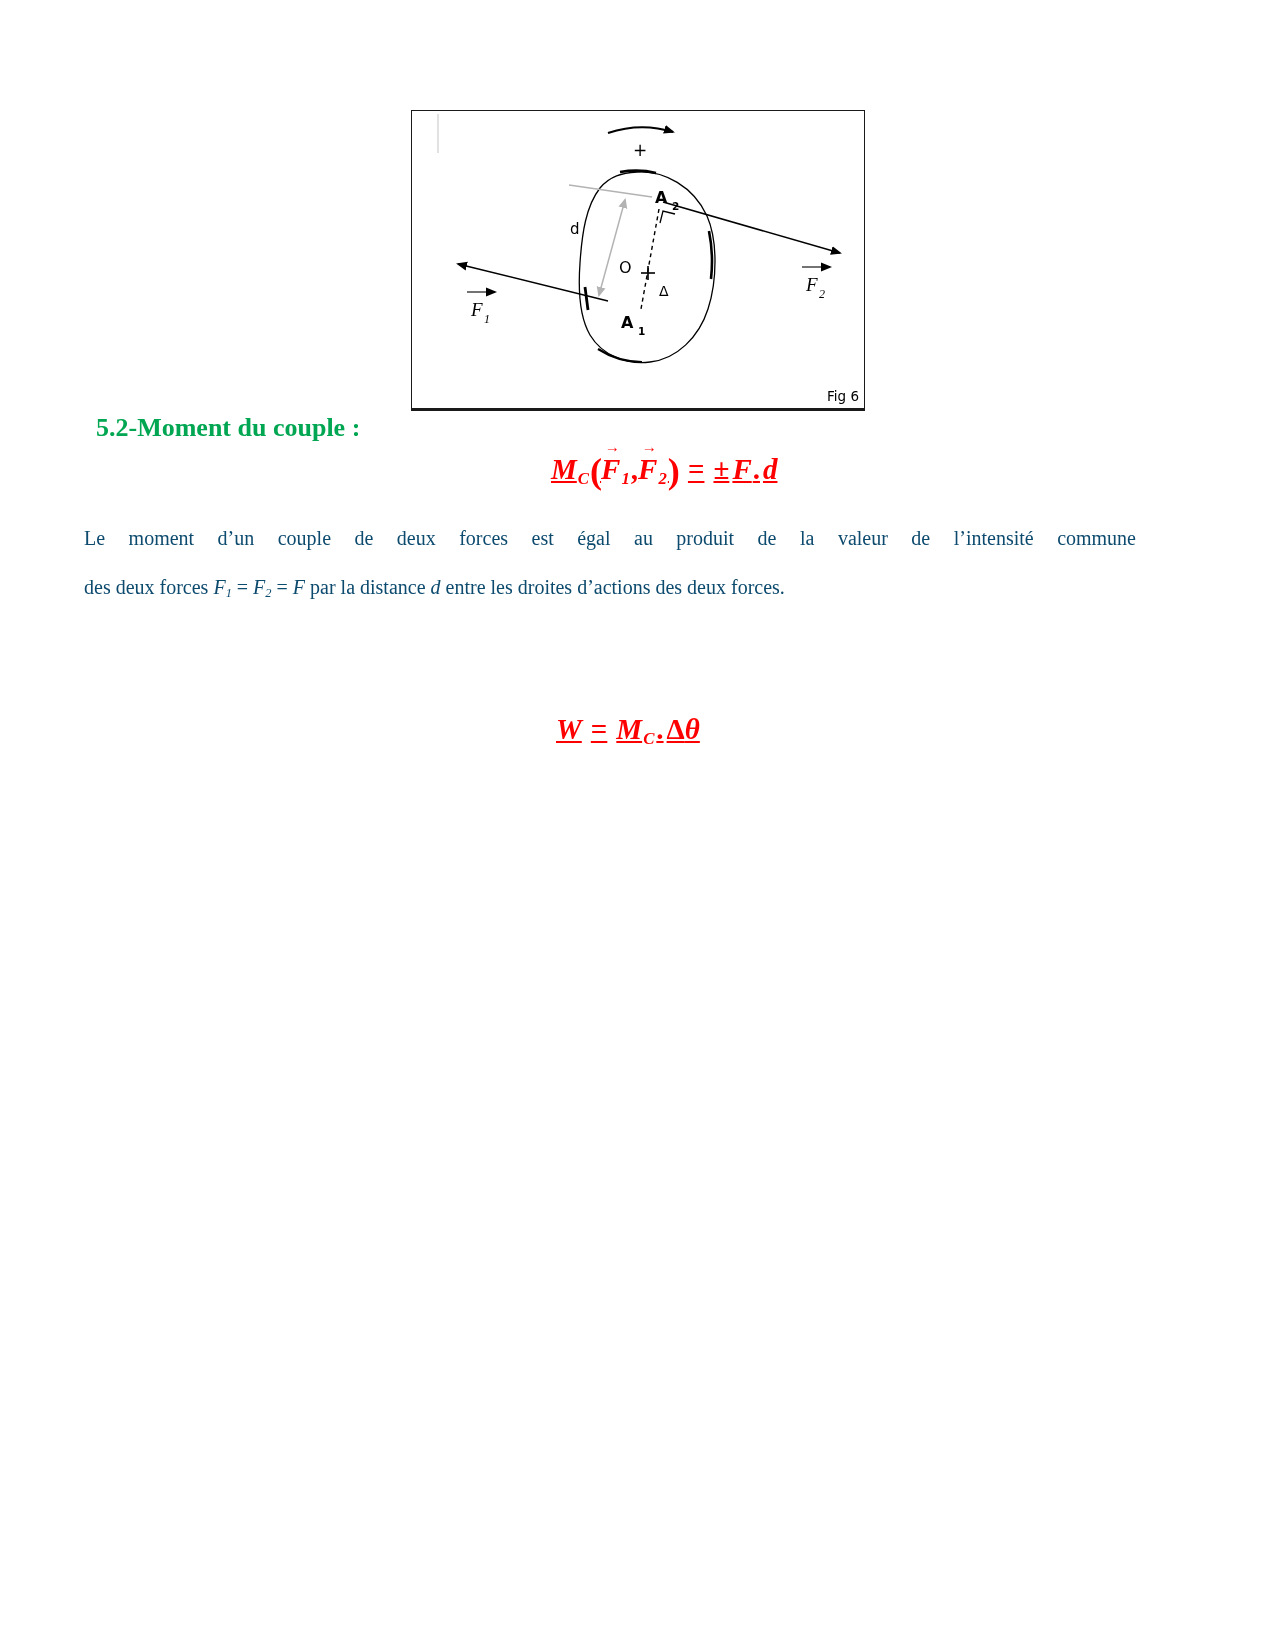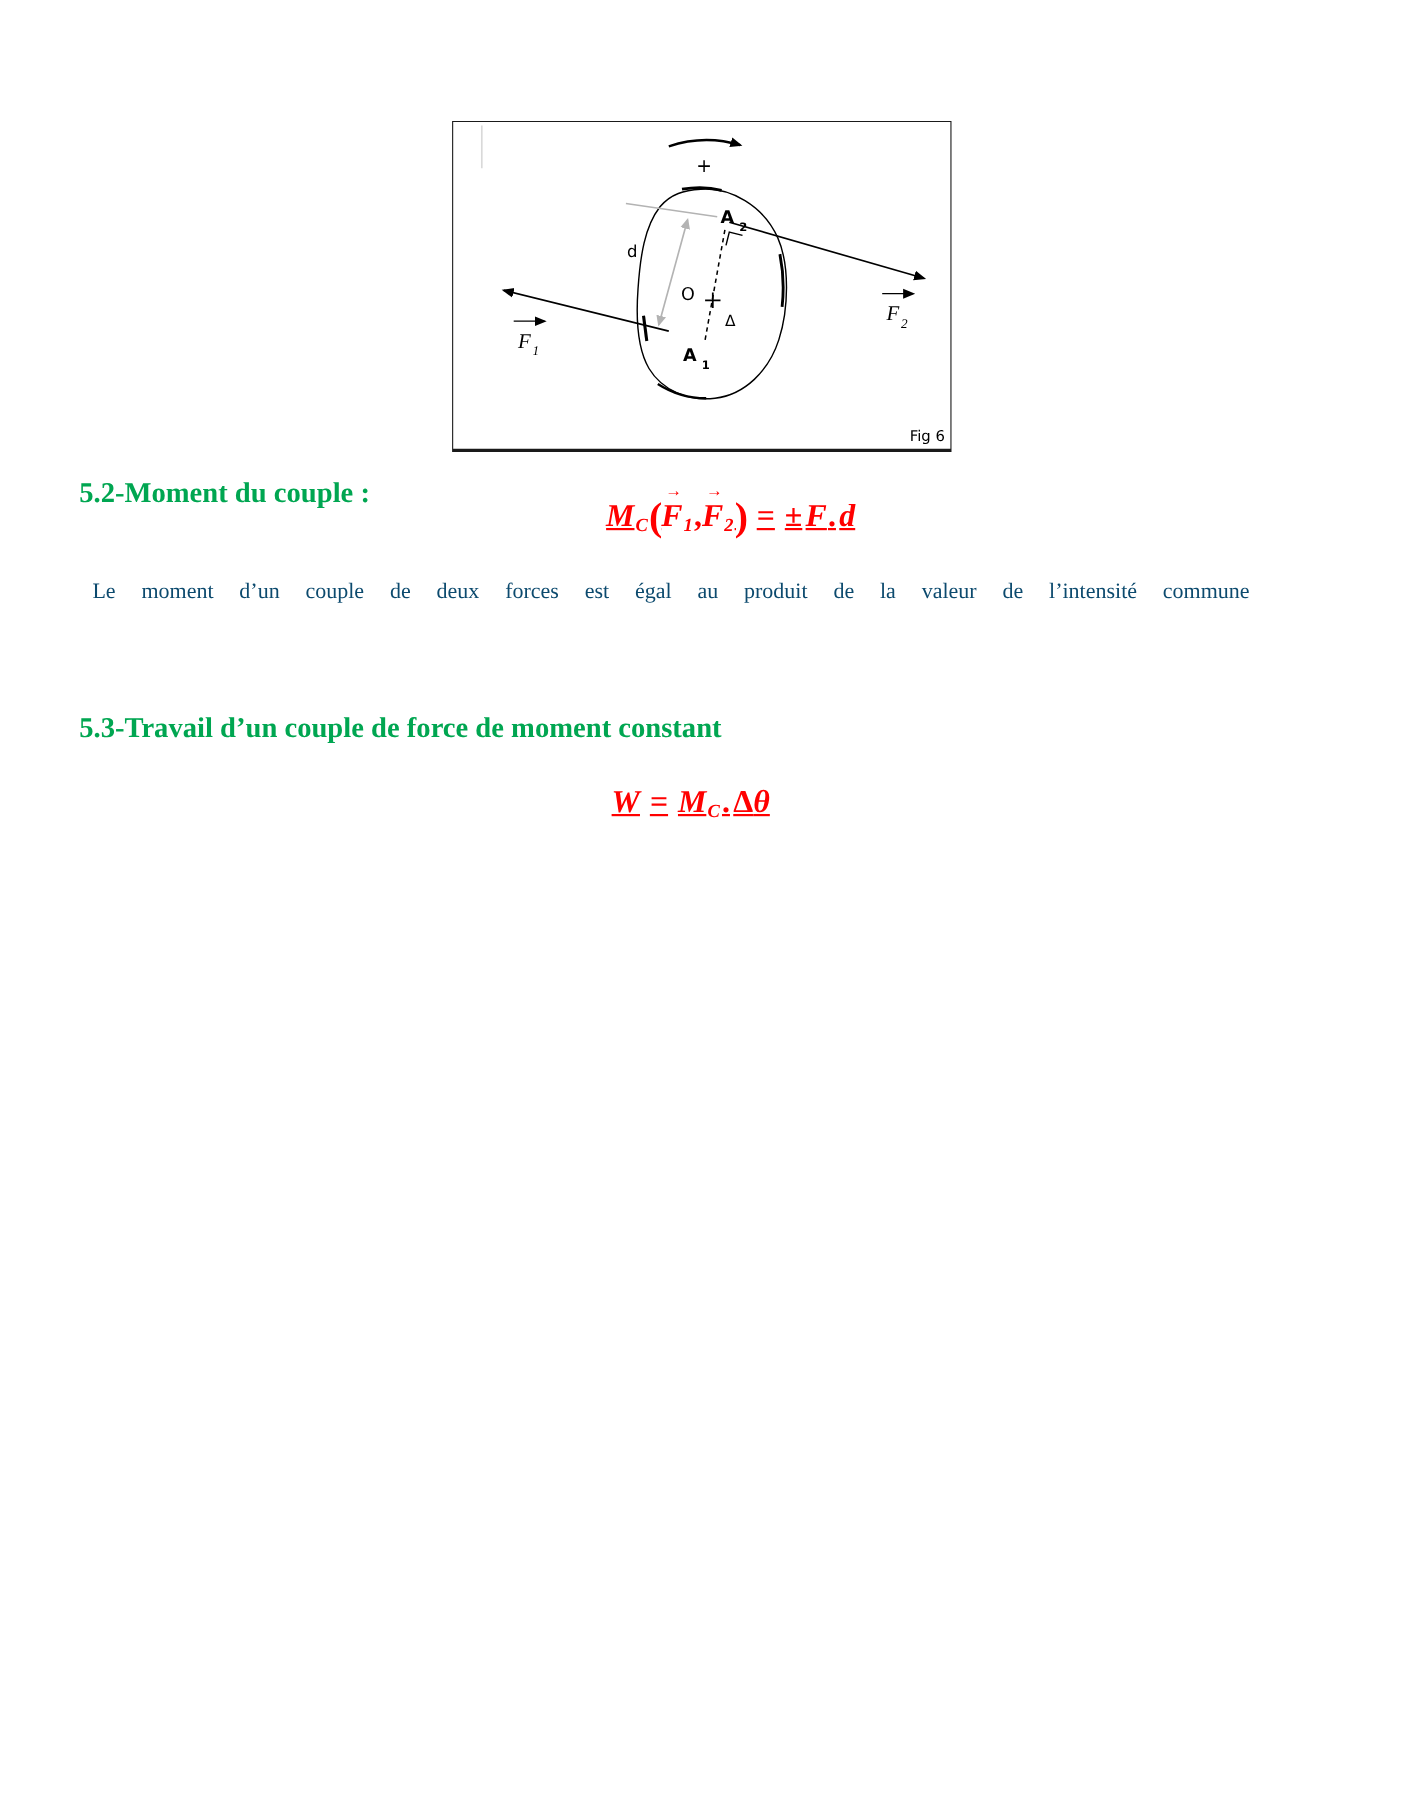--- a/index.html
+++ b/index.html
@@ -7,21 +7,21 @@
         font-family:"Liberation Serif",serif;}
 
   
   .figure-box{position:absolute;left:411px;top:110px;width:454px;height:301px;
               border:1px solid #1a1a1a;border-bottom-width:3px;box-sizing:border-box;background:#fff;}
   .figure-box svg{display:block;width:100%;height:100%;}
 
   
   .heading{position:absolute;left:72px;font-weight:bold;font-size:26px;line-height:32px;
            color:#00a651;white-space:nowrap;}
-  .h52{top:432px;}
+  .h52{top:412px;margin-left:24px;}
   .h53{top:646px;}
 
   
   .formula{position:absolute;color:#ff0000;font-weight:bold;font-style:italic;
            font-size:29px;white-space:nowrap;line-height:40px;}
   .f1{left:551px;top:449px;text-decoration:underline;}
   .f2{left:556px;top:709px;text-decoration:underline;}
   .formula .up{font-style:normal;}
   .formula .sb{font-size:0.58em;position:relative;top:0.30em;margin-left:1px;margin-right:1px;}
   .formula .paren{font-size:1.25em;font-weight:600;font-style:normal;vertical-align:-0.10em;
@@ -110,21 +110,21 @@
   </div>
 
   <div class="heading h52">5.2-Moment du couple :</div>
 
   <div class="formula f1">
     <span>M</span><span class="sb">C</span><span class="paren">(</span><span class="vec"><span class="varrow">→</span><span>F</span></span><span class="sb">1</span><span class="up">,</span><span class="vec"><span class="varrow">→</span><span>F</span></span><span class="sb">2</span><span class="paren">)</span><span class="eq">=</span><span class="pm">±</span><span>F</span><span class="dot">.</span><span>d</span>
   </div>
 
   <div class="para">
     <div class="jline">Le moment d’un couple de deux forces est égal au produit de la valeur de l’intensité commune</div>
+    <div><span>des deux forces </span><span class="mi">F</span><span class="mi psb">1</span><span> = </span><span class="mi">F</span><span class="mi psb">2</span><span> = </span><span class="mi">F</span><span> par la distance </span><span class="mi">d</span><span> entre les droites d’actions des deux forces.</span></div>
   </div>
 
-  <div class="heading h53">5.3-Travail d’un couple de force de moment constant</div>
 
   <div class="formula f2">
     <span>W</span><span class="eq">=</span><span>M</span><span class="sb">C</span><span class="dot">.</span><span class="up">Δ</span><span>θ</span>
   </div>
 
 </div>
 
 </body></html>

